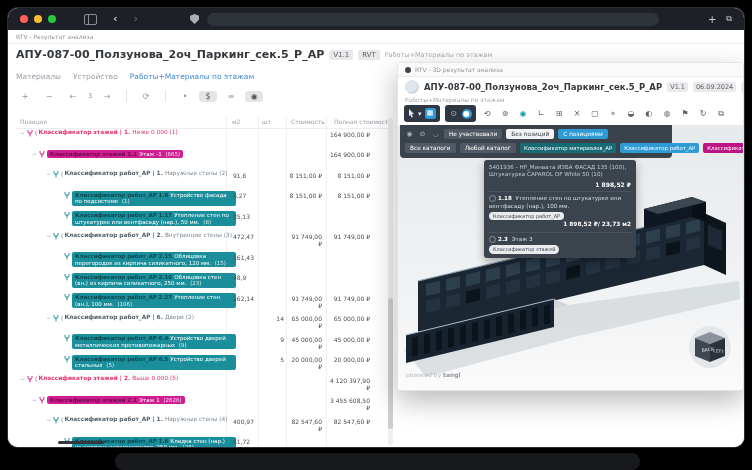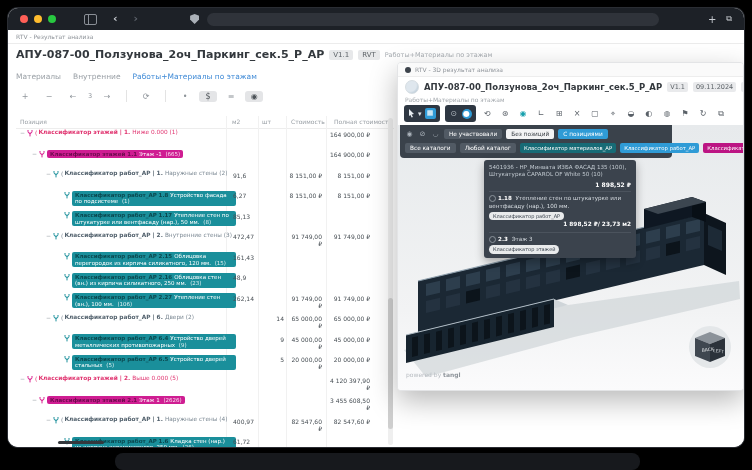--- a/index.html
+++ b/index.html
@@ -136,21 +136,21 @@
 
     <div class="doc-header">
       <span class="doc-title">АПУ-087-00_Ползунова_2оч_Паркинг_сек.5_Р_АР</span>
       <span class="badge">V1.1</span>
       <span class="badge">RVT</span>
       <span class="doc-sub">Работы+Материалы по этажам</span>
     </div>
 
     <div class="tabs" id="tabs">
         <span class="tab">Материалы</span>
-        <span class="tab">Внутренние</span>
+        <span class="tab">Устройство</span>
         <span class="tab active">Работы+Материалы по этажам</span>
       </div>
 
     <div class="lp-toolbar">
       <span class="tbtn">+</span>
       <span class="tbtn">−</span>
       <span class="tbtn">←</span>
       <span style="font-size:6.5px;">3</span>
       <span class="tbtn">→</span>
       <span class="sep"></span>
@@ -297,21 +297,21 @@
 
     <div class="viewer">
       <div class="v-titlebar">
         <span class="v-dot"></span>
         <span>RTV - 3D результат анализа</span>
       </div>
       <div class="v-header">
         <span class="v-avatar"></span>
         <span class="v-title">АПУ-087-00_Ползунова_2оч_Паркинг_сек.5_Р_АР</span>
         <span class="v-badge">V1.1</span>
-        <span class="v-badge">09.11.2024</span>
+        <span class="v-badge">06.09.2024</span>
         <span class="v-badge">14:55</span>
 
       </div>
       <div class="v-sub">Работы+Материалы по этажам</div>
 
       <div class="v-toolbar" id="v-toolbar">
           <div class="tool-group">
             <svg width="7" height="9" viewBox="0 0 7 9">
               <path d="M1 0 L6 5 L3.6 5.4 L5 8 L3.6 8.6 L2.4 6 L1 7 Z" fill="#e8edf1"></path>
             </svg>

